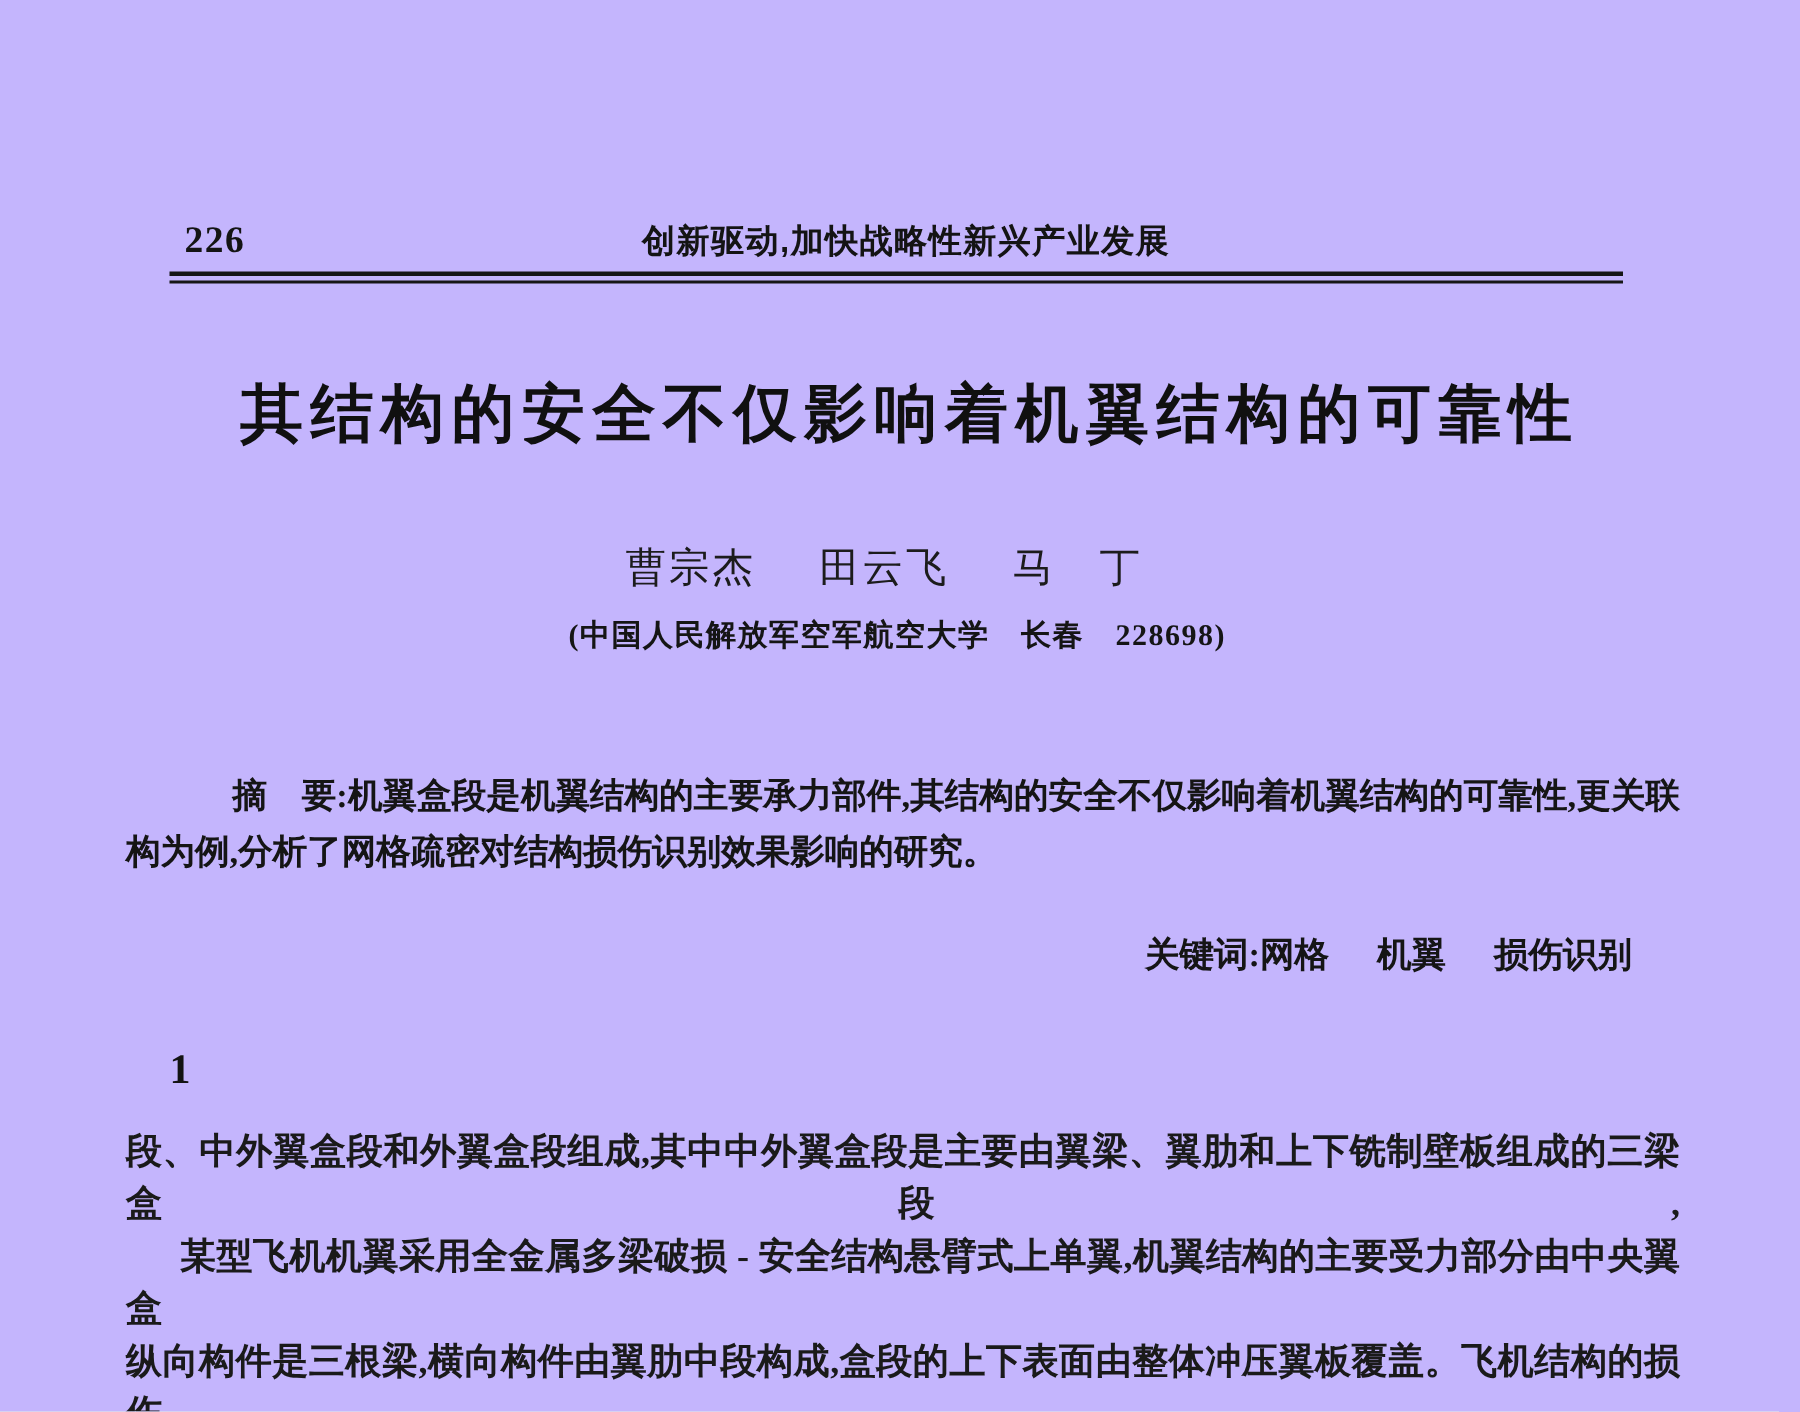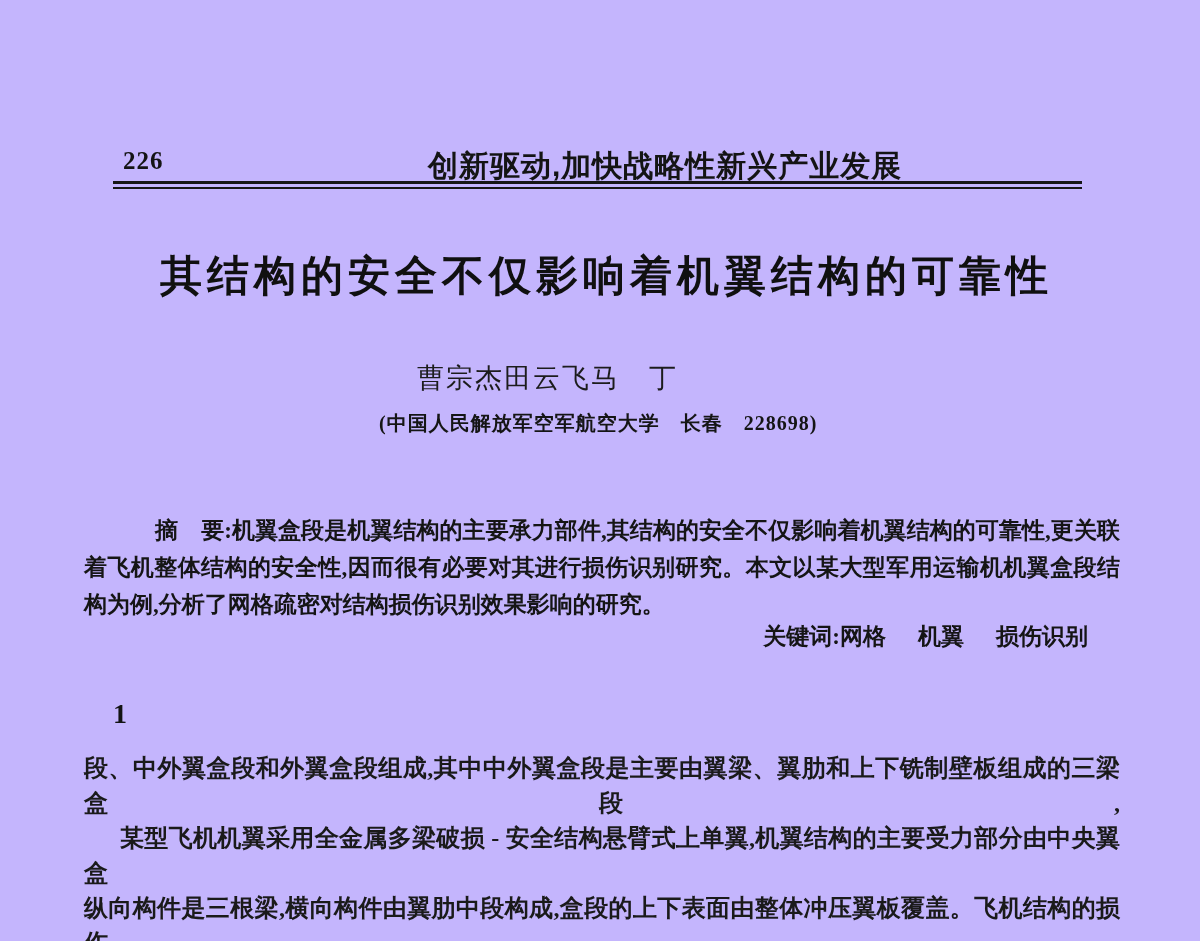--- a/index.html
+++ b/index.html
@@ -13,38 +13,38 @@
   }
   .abs{position:absolute;}
   
   .page-number{
     left:123px;top:147px;
     font-size:25px;font-weight:bold;color:#141414;
     letter-spacing:1px;
   }
   .running-title{
     left:428px;top:146px;
-    font-size:30px;font-weight:bold;color:#141414;
+    font-size:22px;font-weight:bold;color:#141414;
     font-family:"Liberation Sans","DejaVu Sans",sans-serif;
     letter-spacing:1px;white-space:nowrap;
   }
   .double-rule{
     left:113px;top:181px;width:969px;height:3px;
     border-top:3px solid #161616;
     border-bottom:2px solid #161616;
   }
   
   .article-title{
     left:160px;top:248px;width:920px;
     font-size:42px;font-weight:bold;color:#101010;
     letter-spacing:5px;white-space:nowrap;
   }
   .authors-row{
     left:417px;top:360px;
-    display:flex;
+    display:flex;gap:42px;
     font-size:27px;color:#1c1c1c;
     letter-spacing:2px;white-space:nowrap;
   }
   .affiliation{
     left:379px;top:410px;
     font-size:20px;font-weight:bold;color:#151515;
     letter-spacing:1px;white-space:nowrap;
   }
   
   .abstract-block{
@@ -104,21 +104,20 @@
     <span>田云飞</span>
     <span>马　丁</span>
   </div>
 
   <div class="abs affiliation">(中国人民解放军空军航空大学　长春　228698)</div>
 
   <div class="abs abstract-block">
     <div class="jline abstract-first">
       <span>摘　要:</span><span>机翼盒段是机翼结构的主要承力部件,其结构的安全不仅影响着机翼结构的可靠性,更关联</span>
     </div>
-    <div class="jline">着飞机整体结构的安全性,因而很有必要对其进行损伤识别研究。本文以某大型军用运输机机翼盒段结</div>
     <div>构为例,分析了网格疏密对结构损伤识别效果影响的研究。</div>
   </div>
 
   <div class="abs keywords-row">
     <span>关键词:</span><span class="keyword-item">网格</span><span class="keyword-item">机翼</span><span class="keyword-item">损伤识别</span>
   </div>
 
   <div class="abs section-heading">
     <span class="section-number">1</span>
   </div>

